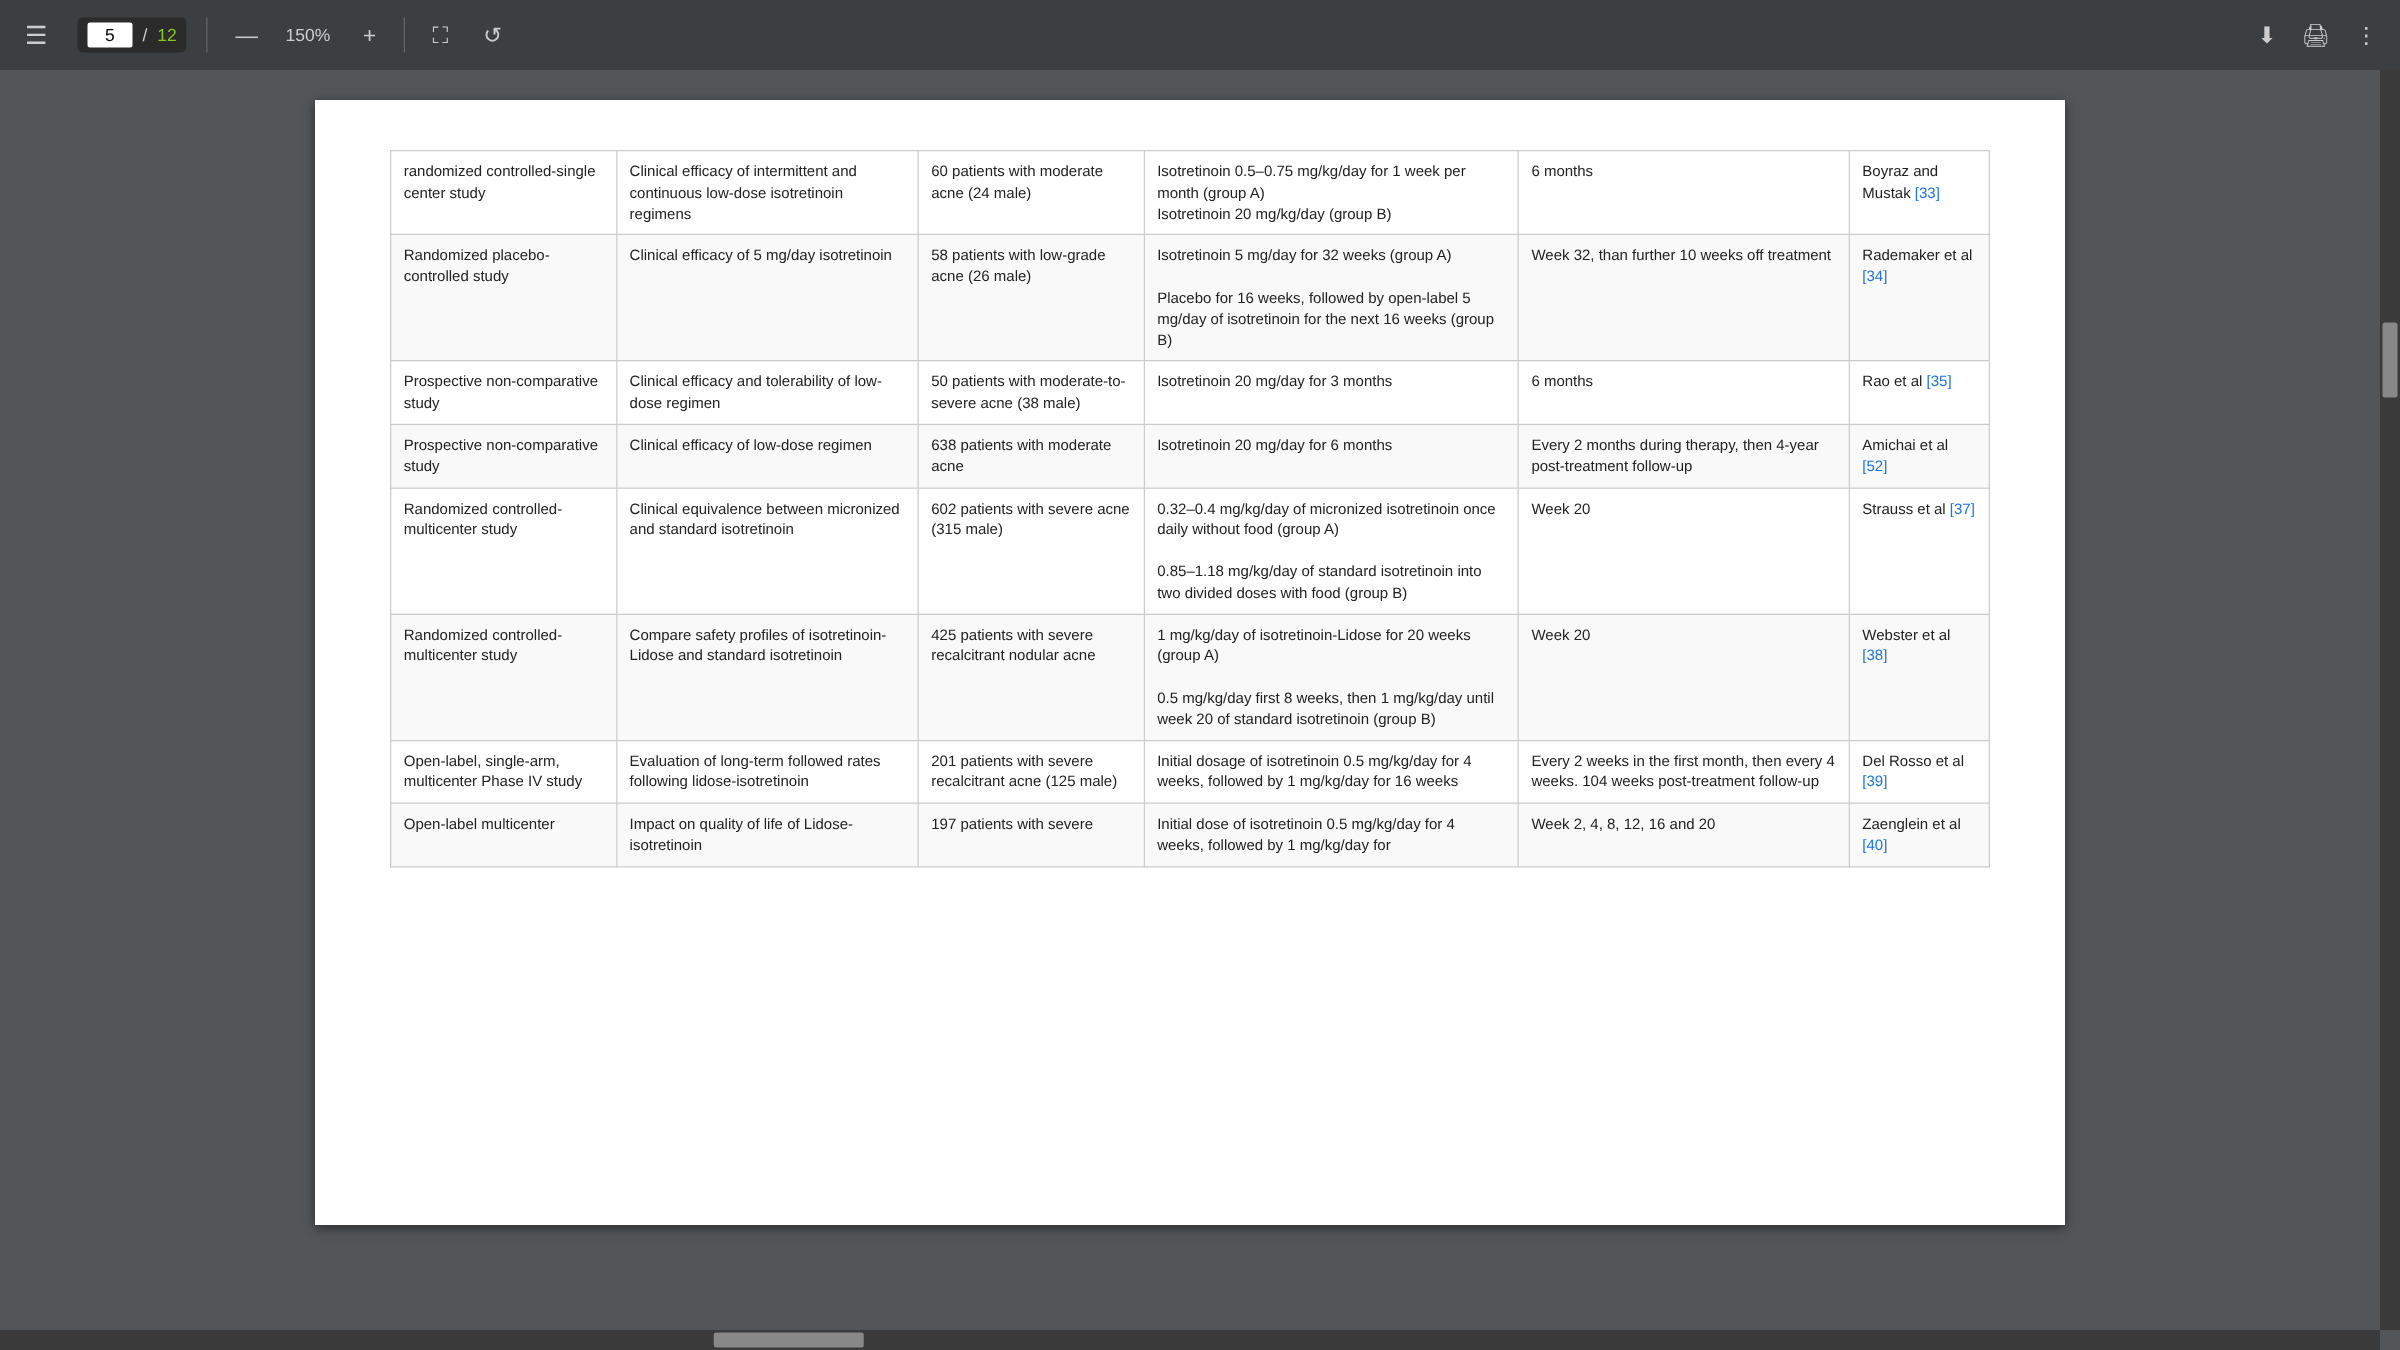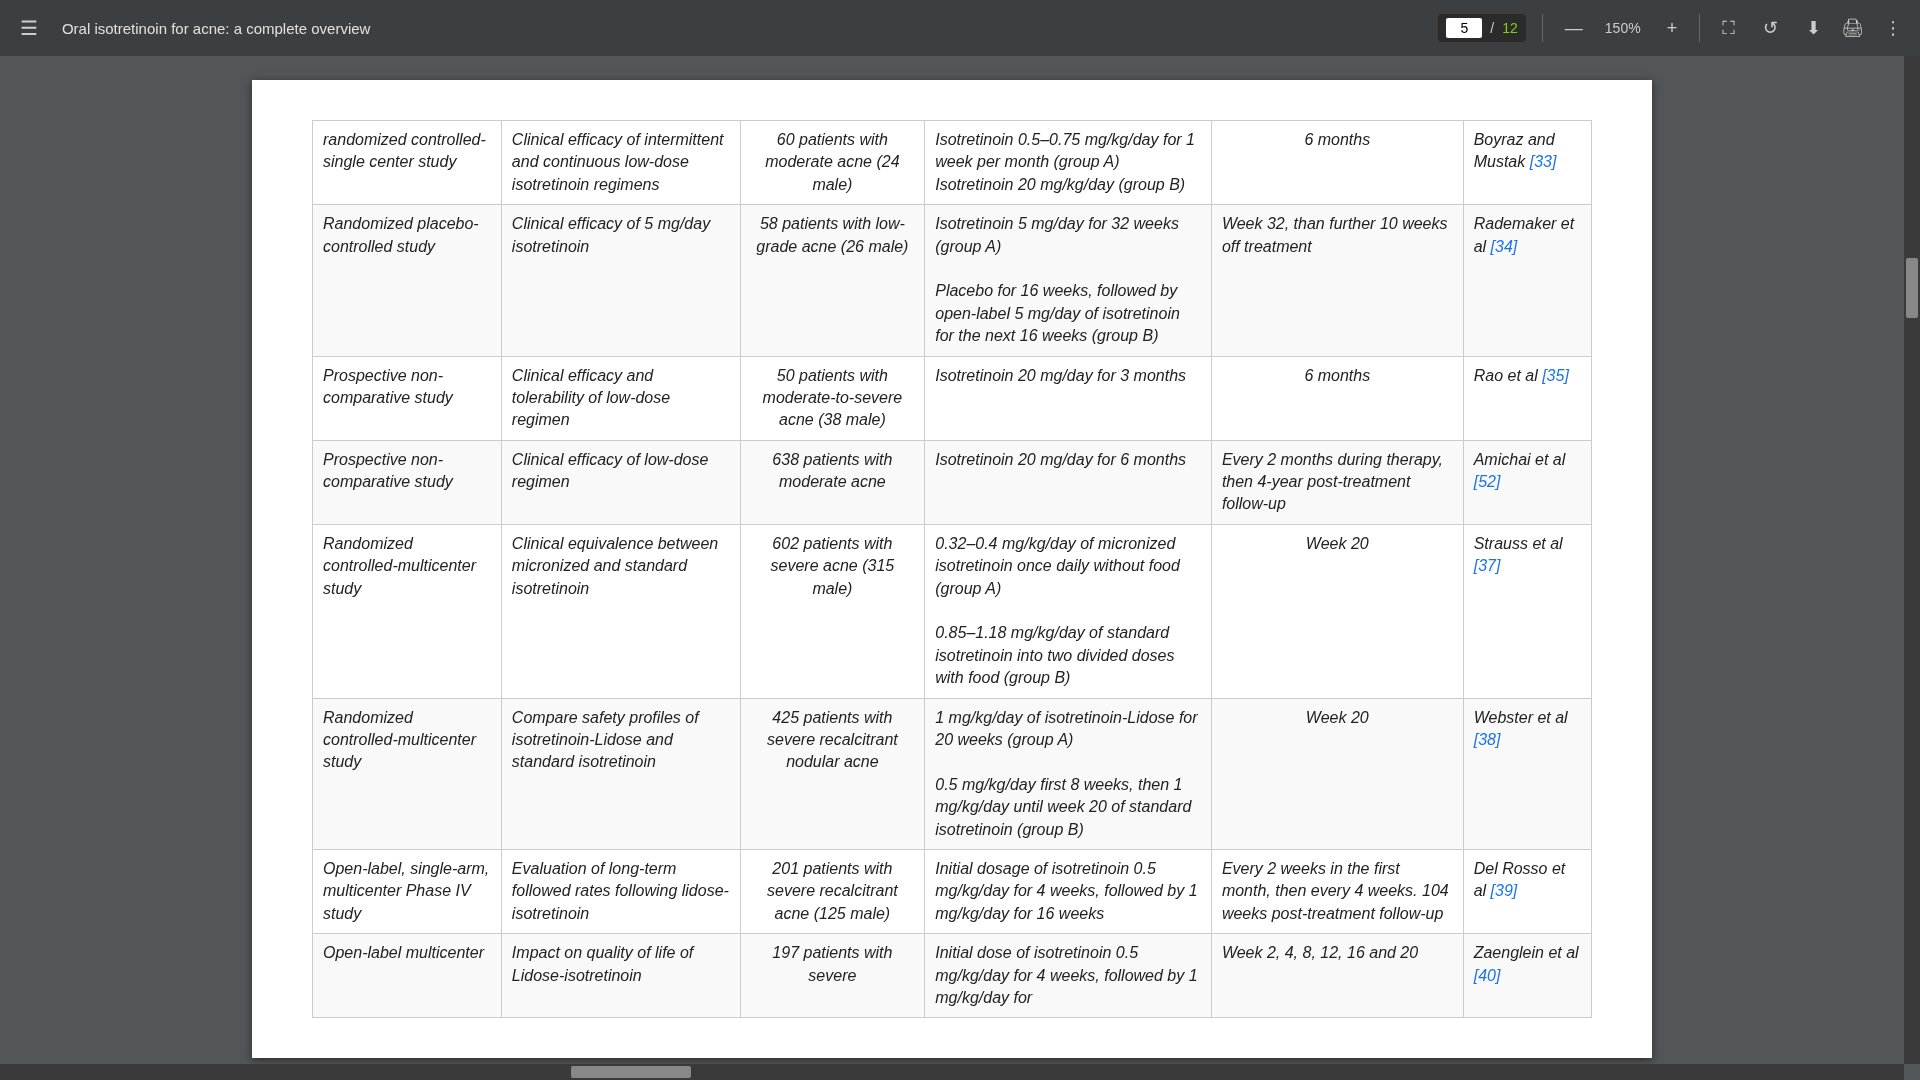--- a/index.html
+++ b/index.html
@@ -106,39 +106,37 @@
       margin: 24px auto;
       padding: 40px 60px;
       box-shadow: 0 2px 8px rgba(0,0,0,0.5);
       min-height: 900px;
     }
 
     
     .data-table {
       width: 100%;
       border-collapse: collapse;
-      font-size: 16px;
+      font-size: 12px;
       color: #222;
-      font-style: italic;
     }
     .data-table td {
       padding: 8px 10px;
       vertical-align: top;
       border: 1px solid #ccc;
       line-height: 1.4;
     }
     .data-table tr:nth-child(even) {
       background: #f9f9f9;
     }
     .ref-link {
       color: #1a73e8;
       text-decoration: none;
     }
     .cell-center {
-      text-align: center;
     }
 
     
     .viewer::-webkit-scrollbar { width: 16px; height: 16px; }
     .viewer::-webkit-scrollbar-track { background: #3a3a3a; }
     .viewer::-webkit-scrollbar-thumb { background: #888; border-radius: 2px; }
 
     
     .scrollbar-right {
       position: fixed;
@@ -175,21 +173,20 @@
       height: 12px;
       background: #888;
       border-radius: 2px;
     }
   </style>
 </head>
 <body>
 
 <div class="toolbar">
   <span class="toolbar-menu-icon">☰</span>
-  <span class="toolbar-title">Oral isotretinoin for acne: a complete overview</span>
 
   <div class="toolbar-nav">
     <input class="toolbar-page-input" value="5" style="">
     <span class="toolbar-page-sep">/</span>
     <span class="toolbar-total-pages">12</span>
   </div>
 
   <div class="toolbar-divider"></div>
 
   <button class="toolbar-zoom-btn">—</button>

